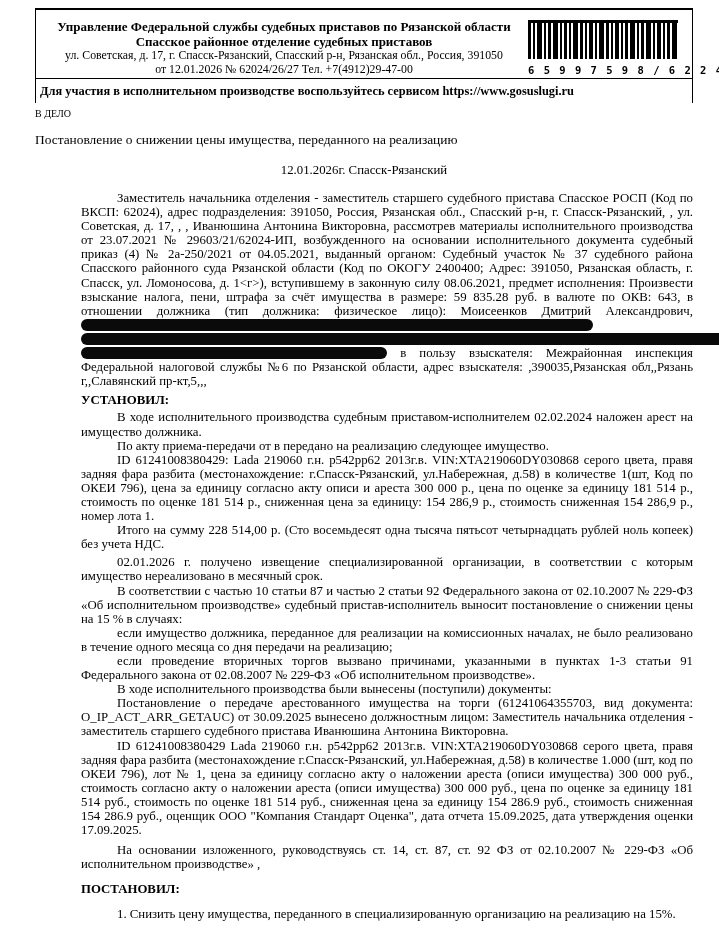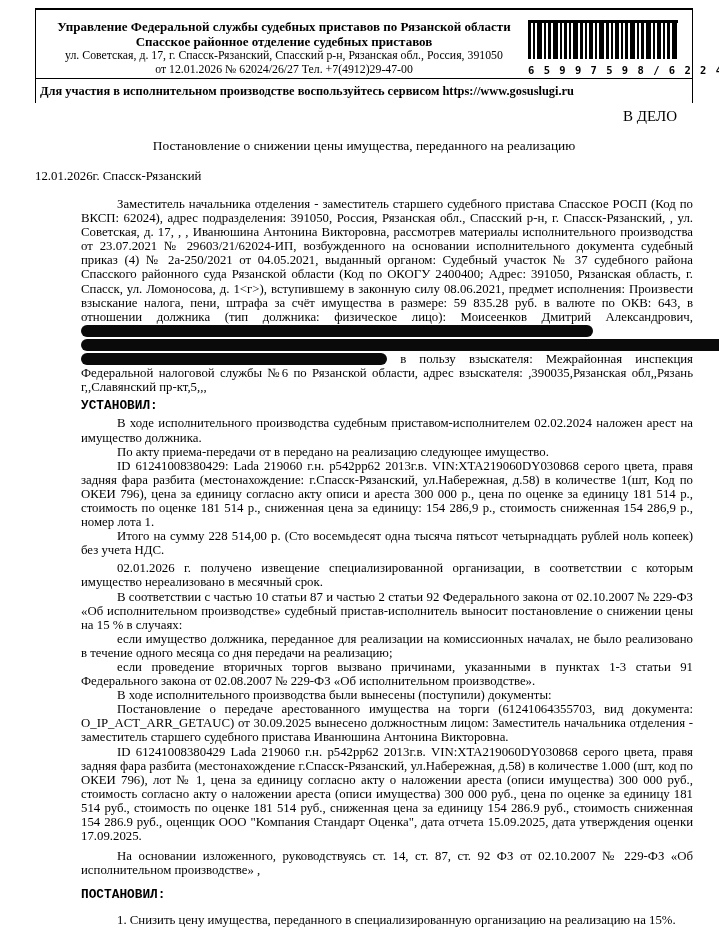--- a/index.html
+++ b/index.html
@@ -30,30 +30,30 @@
     font-family:"DejaVu Sans Mono", monospace;
     font-weight:bold;font-size:10.5px;letter-spacing:1.5px;
     white-space:nowrap;margin-top:1px;
   }
   .notice{
     border-top:1.5px solid #000;
     font-weight:bold;font-size:12.4px;line-height:14px;
     padding:5px 6px 5px 4px;
   }
   .notice.last{border-bottom:3px solid #000;}
-  .vdelo{text-align:right;font-size:15px;padding:5px 16px 0 0;}
+  .vdelo{font-size:10px;padding:5px 16px 0 0;}
   
-  .title{text-align:center;font-size:13.4px;margin-top:13px;}
-  .dateline{display:flex;justify-content:flex-start;font-size:12.8px;margin-top:15px;}
+  .title{text-align:left;font-size:13.4px;margin-top:13px;}
+  .dateline{display:flex;justify-content:center;font-size:12.8px;margin-top:15px;}
   .doc{margin-top:13px;font-size:12.8px;line-height:14.1px;margin-left:46px;}
   .doc p{margin:0;text-indent:36px;text-align:justify;}
   .doc p.g4{margin-top:4px;}
   .doc p.g6{margin-top:6px;}
   .doc p.g10{margin-top:9px;}
-  .heading{text-align:center;font-weight:bold;text-indent:0 !important;margin:5px 0 3px !important;font-family:Liberation Mono, monospace;}
+  .heading{text-align:center;font-weight:bold;text-indent:0 !important;margin:5px 0 3px !important;}
   .heading.post{margin:11px 0 10px !important;}
   .redact{
     display:inline-block;height:12px;background:#0a0a0a;
     border-radius:6px;vertical-align:-2px;
   }
   .r1{width:512px;}
   .r2{width:652px;}
   .r3{width:306px;}
 </style>
 </head>

